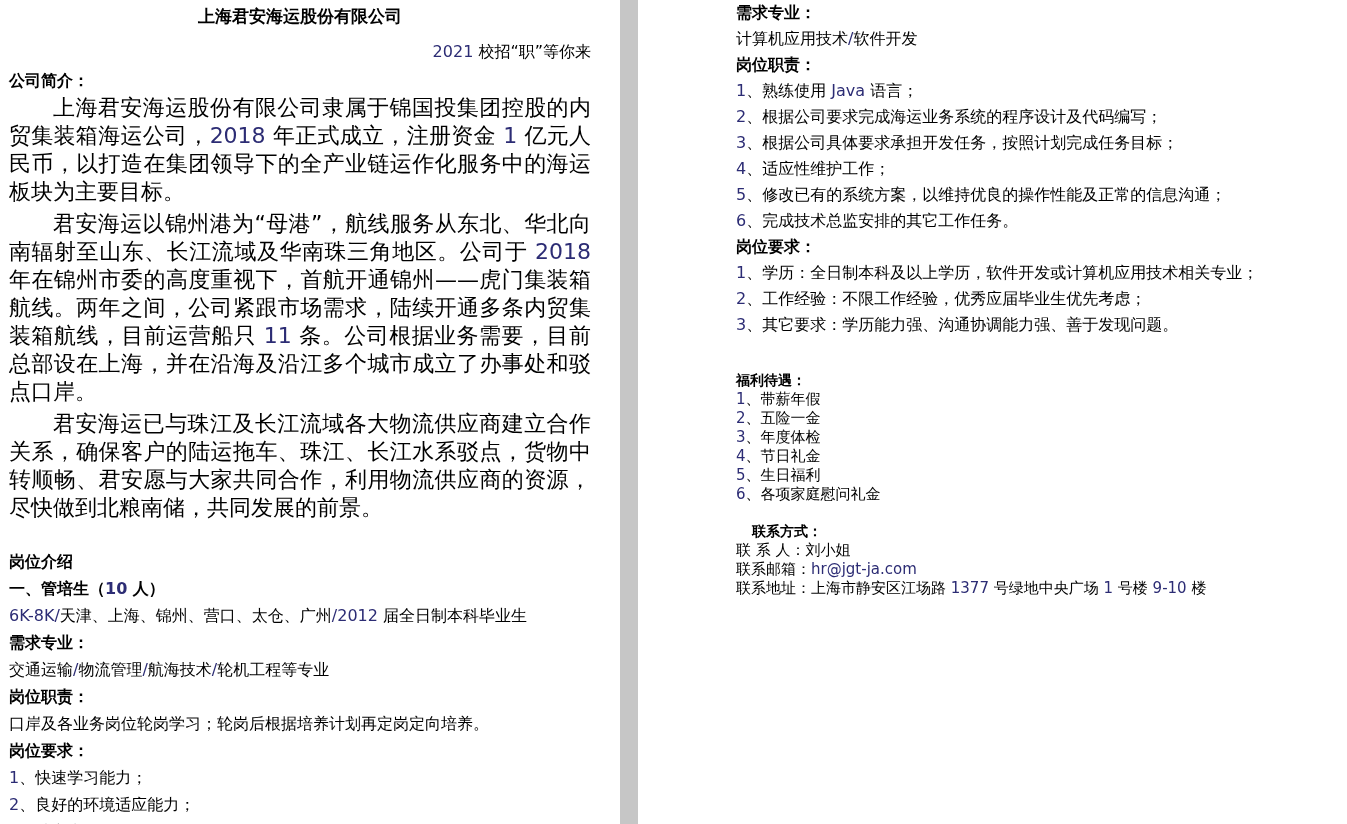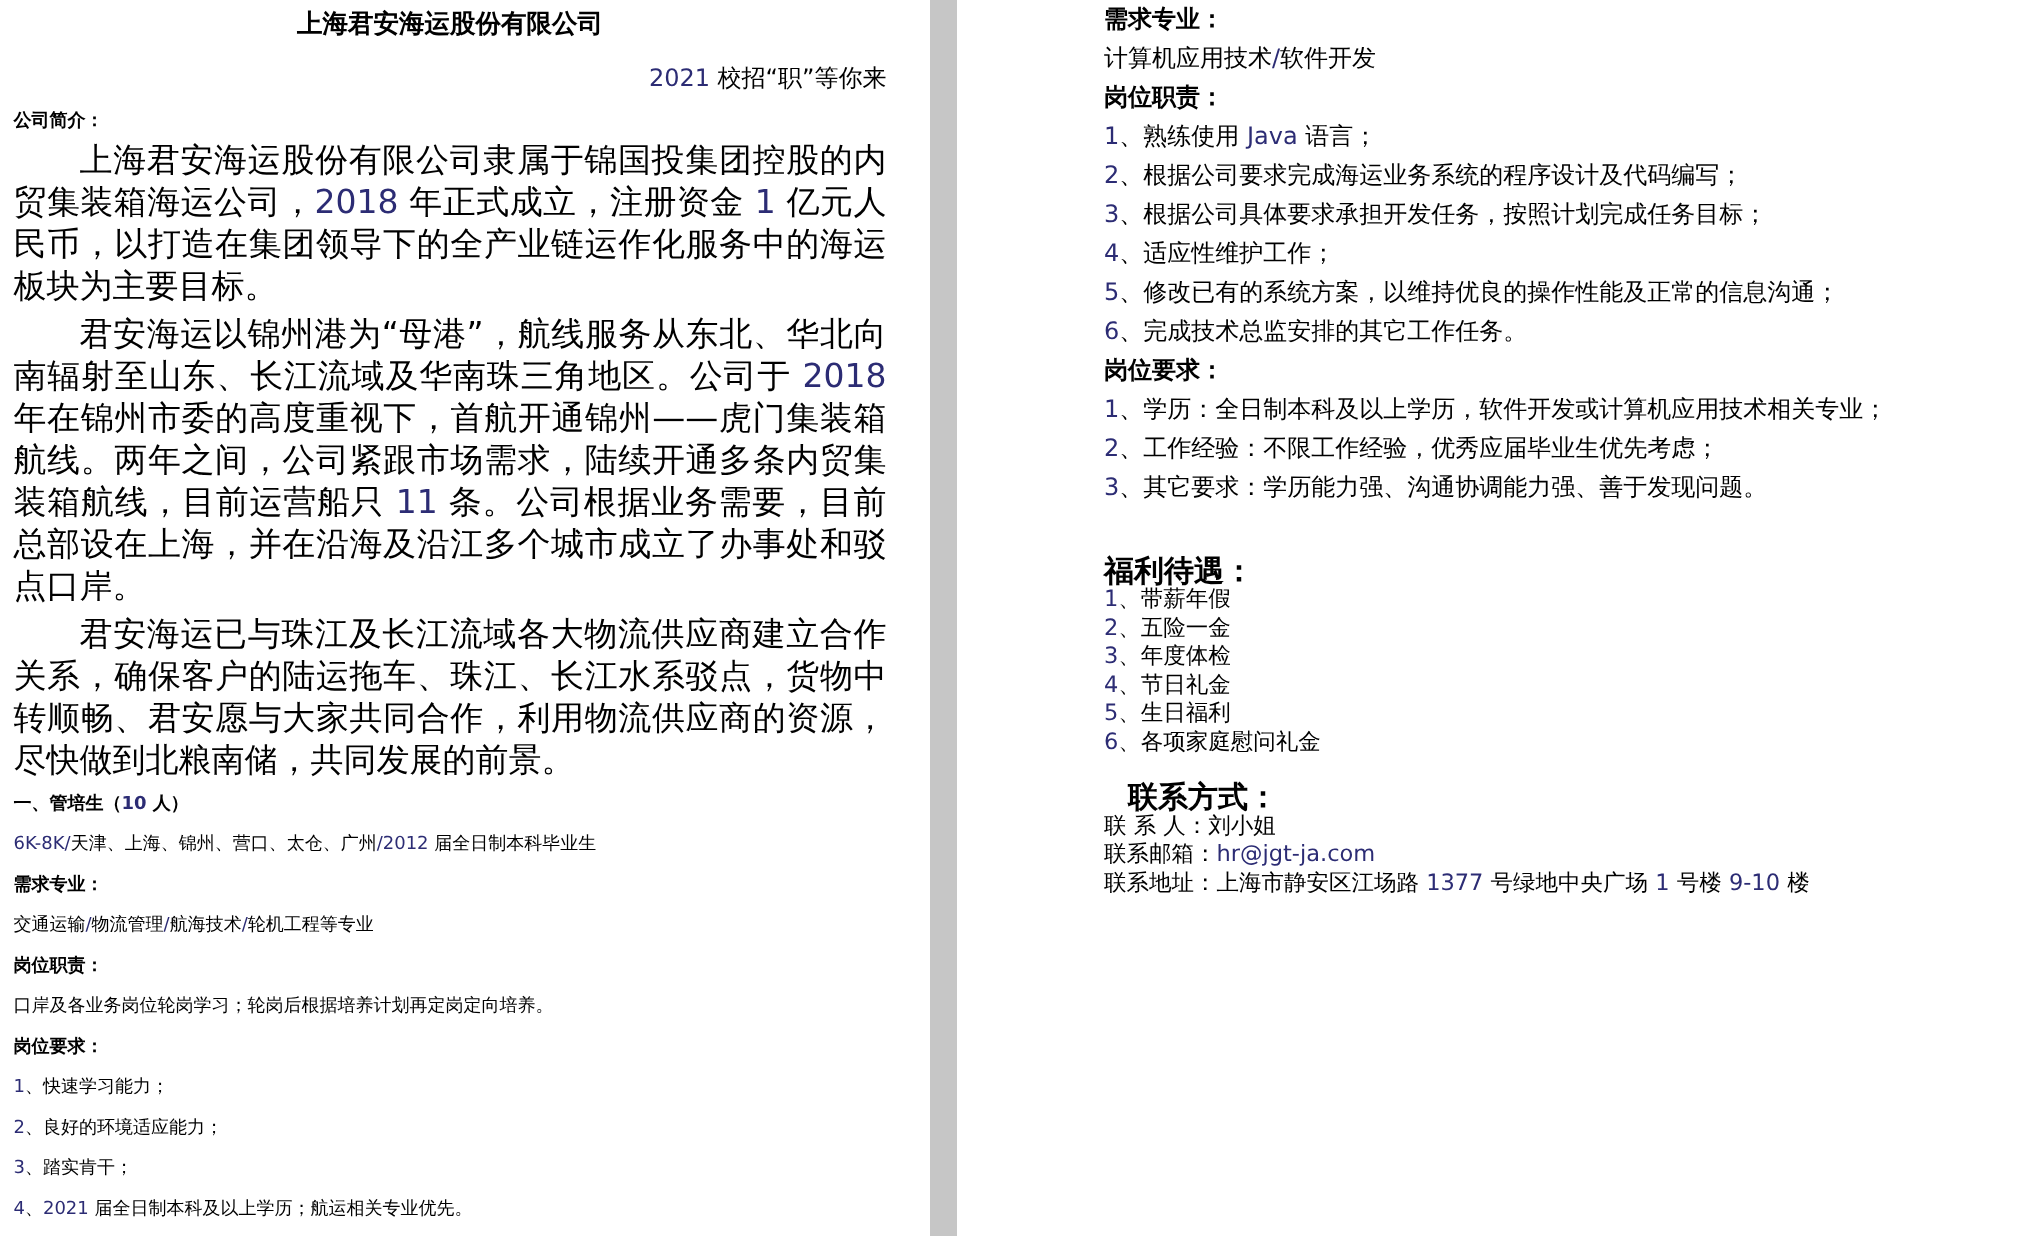--- a/index.html
+++ b/index.html
@@ -7,44 +7,45 @@
     width:1347px;height:824px;background:#ffffff;position:relative;overflow:hidden;
     font-family:"DejaVu Sans","Liberation Sans",sans-serif;color:#000;
   }
   .page{position:absolute;top:0;background:#ffffff;box-sizing:border-box;}
   .page-left{left:0;width:696px;height:824px;padding:3px 105px 0 9px;}
   .page-right{left:638px;width:709px;height:824px;padding:0 20px 0 98px;}
   .gap-divider{position:absolute;left:620px;top:0;width:18px;height:824px;background:#c6c6c6;}
   .doc-title{font-size:17px;font-weight:bold;text-align:center;line-height:27px;}
   .doc-subtitle{font-size:16px;text-align:right;line-height:27px;margin-top:8px;}
   .h{font-weight:bold;}
-  .line{font-size:12px;line-height:27px;}
+  .line{font-size:16px;line-height:27px;}
   .para{font-size:22px;line-height:28px;text-align:justify;text-indent:2em;margin:0;}
   .para + .para{margin-top:4px;}
   .mt-intro{margin-top:2px;}
   .mt-jobs{margin-top:26px;}
   .rline{font-size:16px;line-height:26px;}
-  .bhead{font-size:20px;line-height:20px;font-weight:bold;}
+  .bhead{font-size:14px;line-height:20px;font-weight:bold;}
   .mt-benefits{margin-top:32px;}
   .mt-contact{margin-top:17px;margin-left:16px;}
   .bline{font-size:15px;line-height:19px;}
   .lat{color:#2c2c74;}
 </style>
 </head>
 <body>
 
 <div class="page page-left">
   <div class="doc-title">上海君安海运股份有限公司</div>
   <div class="doc-subtitle"><span class="lat">2021</span> 校招“职”等你来</div>
 
   <div class="line h mt-intro">公司简介：</div>
   <p class="para">上海君安海运股份有限公司隶属于锦国投集团控股的内贸集装箱海运公司，<span class="lat">2018</span> 年正式成立，注册资金 <span class="lat">1</span> 亿元人民币，以打造在集团领导下的全产业链运作化服务中的海运板块为主要目标。</p>
   <p class="para">君安海运以锦州港为“母港”，航线服务从东北、华北向南辐射至山东、长江流域及华南珠三角地区。公司于 <span class="lat">2018</span> 年在锦州市委的高度重视下，首航开通锦州——虎门集装箱航线。两年之间，公司紧跟市场需求，陆续开通多条内贸集装箱航线，目前运营船只 <span class="lat">11</span> 条。公司根据业务需要，目前总部设在上海，并在沿海及沿江多个城市成立了办事处和驳点口岸。</p>
   <p class="para">君安海运已与珠江及长江流域各大物流供应商建立合作关系，确保客户的陆运拖车、珠江、长江水系驳点，货物中转顺畅、君安愿与大家共同合作，利用物流供应商的资源，尽快做到北粮南储，共同发展的前景。</p>
 
+  <div class="line h mt-jobs">岗位介绍</div>
 
   <div class="line h">一、管培生（<span class="lat">10</span> 人）</div>
   <div class="line"><span class="lat">6K-8K/</span>天津、上海、锦州、营口、太仓、广州<span class="lat">/2012</span> 届全日制本科毕业生</div>
   <div class="line h">需求专业：</div>
   <div class="line">交通运输<span class="lat">/</span>物流管理<span class="lat">/</span>航海技术<span class="lat">/</span>轮机工程等专业</div>
   <div class="line h">岗位职责：</div>
   <div class="line">口岸及各业务岗位轮岗学习；轮岗后根据培养计划再定岗定向培养。</div>
   <div class="line h">岗位要求：</div>
   <div class="line"><span class="lat">1</span>、快速学习能力；</div>
   <div class="line"><span class="lat">2</span>、良好的环境适应能力；</div>

